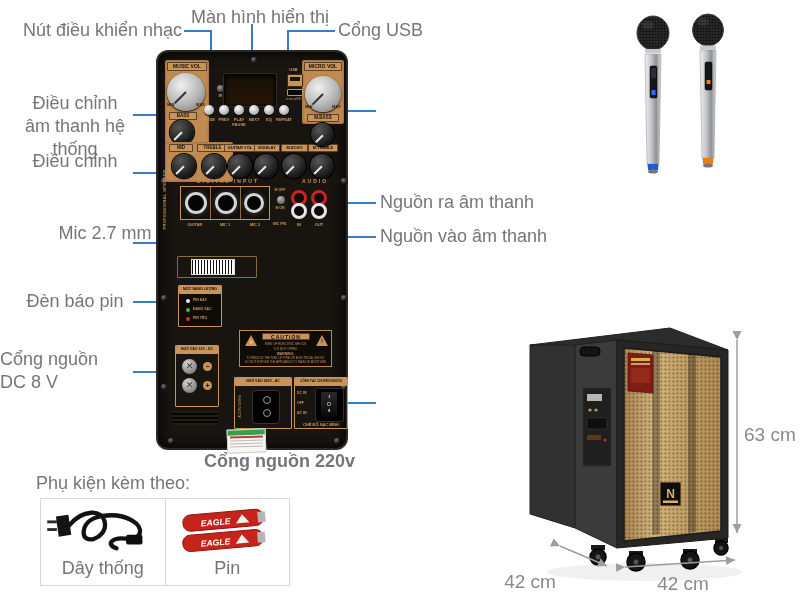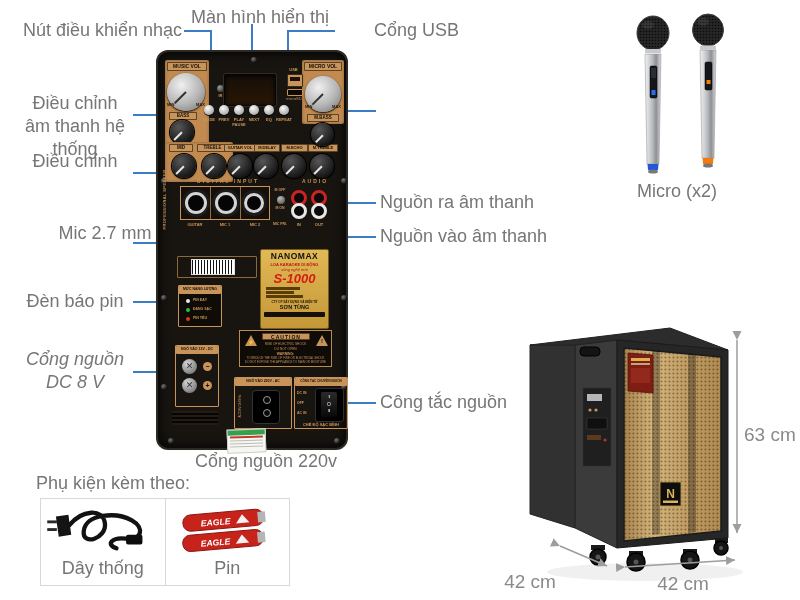--- a/index.html
+++ b/index.html
@@ -34,40 +34,39 @@
   .aclbl{color:#757575;font-size:18px;margin-top:2px;}
   #spk text, #micsvg text{font-family:"Liberation Sans",sans-serif;}
 </style>
 </head>
 <body>
 
 <div id="stage">
 
   <div class="co" style="left:10px;top:19px;width:172px;text-align:right;">Nút điều khiển nhạc</div>
   <div class="co" style="left:180px;top:6px;width:160px;text-align:center;">Màn hình hiển thị</div>
-  <div class="co" style="left:338px;top:19px;width:120px;margin-left:36px;">Cổng USB</div>
+  <div class="co" style="left:338px;top:19px;width:120px;">Cổng USB</div>
   <div class="co" style="left:0;top:92px;width:150px;text-align:center;">
     <div>Điều chỉnh</div>
     <div>âm thanh hệ thống</div>
   </div>
   <div class="co" style="left:0;top:150px;width:150px;text-align:center;">
     <div>Điều chỉnh</div>
   </div>
   <div class="co" style="left:30px;top:222px;width:150px;text-align:center;">
     <div>Mic 2.7 mm</div>
   </div>
   <div class="co" style="left:0;top:290px;width:150px;text-align:center;">Đèn báo pin</div>
-  <div class="co" style="left:0;top:348px;width:150px;text-align:center;font-style:italic;">
+  <div class="co" style="left:0;top:348px;width:150px;">
     <div>Cổng nguồn</div>
     <div>DC 8 V</div>
   </div>
   <div class="co" style="left:380px;top:191px;width:210px;">Nguồn ra âm thanh</div>
   <div class="co" style="left:380px;top:225px;width:210px;">Nguồn vào âm thanh</div>
-  <div class="co" style="left:380px;top:391px;width:170px;">Công tắc nguồn</div>
-  <div class="co" style="left:195px;top:450px;width:160px;text-align:left;">Cổng nguồn 220v</div>
+  <div class="co" style="left:195px;top:450px;width:160px;text-align:right;font-weight:bold;">Cổng nguồn 220v</div>
 
   <div class="ln" style="left:184px;top:30px;width:28px;height:2px;"></div>
   <div class="ln" style="left:210px;top:30px;width:2px;height:68px;"></div>
   <div class="ln" style="left:251px;top:24px;width:2px;height:64px;"></div>
   <div class="ln" style="left:289px;top:30px;width:46px;height:2px;"></div>
   <div class="ln" style="left:287px;top:30px;width:2px;height:44px;"></div>
   <div class="ln" style="left:133px;top:114px;width:31px;height:2px;"></div>
   <div class="ln" style="left:133px;top:172px;width:88px;height:2px;"></div>
   <div class="ln" style="left:133px;top:242px;width:82px;height:2px;"></div>
   <div class="ln" style="left:213px;top:222px;width:2px;height:22px;"></div>
@@ -188,32 +187,20 @@
     <div class="tt t4" style="left:130px;top:170px;width:22px;">IN</div>
     <div class="tt t4" style="left:150px;top:170px;width:22px;">OUT</div>
 
     <div class="ab" style="left:1px;top:132px;width:9px;height:46px;">
       <span style="position:absolute;left:-18px;top:20px;width:46px;font-size:4px;color:#c8945a;font-weight:bold;transform:rotate(-90deg);text-align:center;letter-spacing:.4px;white-space:nowrap;">PROFESSIONAL SPEAKER</span>
     </div>
 
     <div class="ab" style="left:19px;top:204px;width:78px;height:20px;border:1px solid #8a6a3a;border-radius:1px;"></div>
     <div class="ab" style="left:33px;top:207px;width:42px;height:14px;background:repeating-linear-gradient(90deg,#111 0 1px,#fff 1px 3px);border:1px solid #ddd;"></div>
 
-    <div class="ab" style="left:102px;top:197px;width:69px;height:80px;background:linear-gradient(#e2b957,#c49737);border:1px solid #7a5c16;border-radius:2px;text-align:center;box-sizing:border-box;padding:2px 3px;">
-      <div style="font-size:8.5px;font-weight:900;color:#111;letter-spacing:.5px;line-height:9px;">NANOMAX</div>
-      <div style="font-size:4px;font-weight:bold;color:#b51a10;line-height:5px;margin-top:1px;">LOA KARAOKE DI ĐỘNG</div>
-      <div style="font-size:4px;font-style:italic;color:#b51a10;line-height:5px;">công nghệ mới</div>
-      <div style="font-size:13px;font-weight:900;font-style:italic;color:#d61c12;line-height:14px;">S-1000</div>
-      <div style="height:3px;margin:1px 2px;background:linear-gradient(90deg,#5a3c08 60%,transparent 60%);"></div>
-      <div style="height:3px;margin:1px 2px;background:linear-gradient(90deg,#5a3c08 50%,transparent 50%);"></div>
-      <div style="height:3px;margin:1px 2px;background:linear-gradient(90deg,#5a3c08 65%,transparent 65%);"></div>
-      <div style="font-size:3px;font-weight:bold;color:#1a1206;line-height:4px;margin-top:2px;">CTY CP XÂY DỰNG VÀ ĐIỆN TỬ</div>
-      <div style="font-size:5.5px;font-weight:900;color:#111;line-height:7px;">SƠN TÙNG</div>
-      <div style="height:5px;background:#15100a;margin-top:1px;border-radius:1px;"></div>
-    </div>
 
     <div class="ab" style="left:20px;top:233px;width:44px;height:42px;background:#0f0c08;border:1.5px solid #c8945a;box-sizing:border-box;border-radius:1px;">
       <div class="strip" style="left:0;top:0;width:100%;height:8px;font-size:3.5px;line-height:6px;border:none;">MỨC NĂNG LƯỢNG</div>
       <div class="ledrow" style="left:7px;top:12px;">
           <span class="led" style="background:#e8ecf2;"></span>
           <span class="tt t35" style="position:static;">PIN ĐẦY</span>
         </div>
       <div class="ledrow" style="left:7px;top:21px;">
           <span class="led" style="background:#2fbf3a;"></span>
           <span class="tt t35" style="position:static;">ĐANG SẠC</span>
@@ -307,21 +294,20 @@
       <ellipse cx="96" cy="24" rx="15.5" ry="16" fill="url(#mesh)" stroke="#404040" stroke-width="1"></ellipse>
       <ellipse cx="91" cy="16" rx="6" ry="4" fill="#ffffff" opacity="0.08"></ellipse>
       <rect x="88" y="39.5" width="16" height="4" fill="#c7c9cc" rx="1"></rect>
       <path d="M88,44 L104,44 L102,152 L90,152 Z" fill="url(#bodyG)" stroke="#8a8c90" stroke-width="0.5"></path>
       <rect x="93" y="56" width="7" height="28" rx="1.5" fill="#15161a" stroke="#000" stroke-width="0.5"></rect>
       <rect x="94.5" y="74" width="4" height="4" fill="#f08010"></rect>
       <path d="M90.5,152 L101.5,152 L101,158 L91,158 Z" fill="#f07b10"></path>
       <ellipse cx="96" cy="159.5" rx="5" ry="2" fill="#777"></ellipse>
     </g>
   </svg>
-  <div class="co" style="left:602px;top:180px;width:150px;text-align:center;">Micro (x2)</div>
 
   <svg id="spk" class="ab" style="left:500px;top:300px;" width="300" height="300" viewBox="0 0 300 300">
     <defs>
       <linearGradient id="goldG" x1="0" y1="0" x2="1" y2="0">
         <stop offset="0" stop-color="#a8844d"></stop>
           <stop offset="0.3" stop-color="#d4b37a"></stop>
         <stop offset="0.6" stop-color="#c4a066"></stop>
           <stop offset="1" stop-color="#b08a50"></stop>
       </linearGradient>
       <pattern id="gdots" width="4" height="4" patternUnits="userSpaceOnUse">

